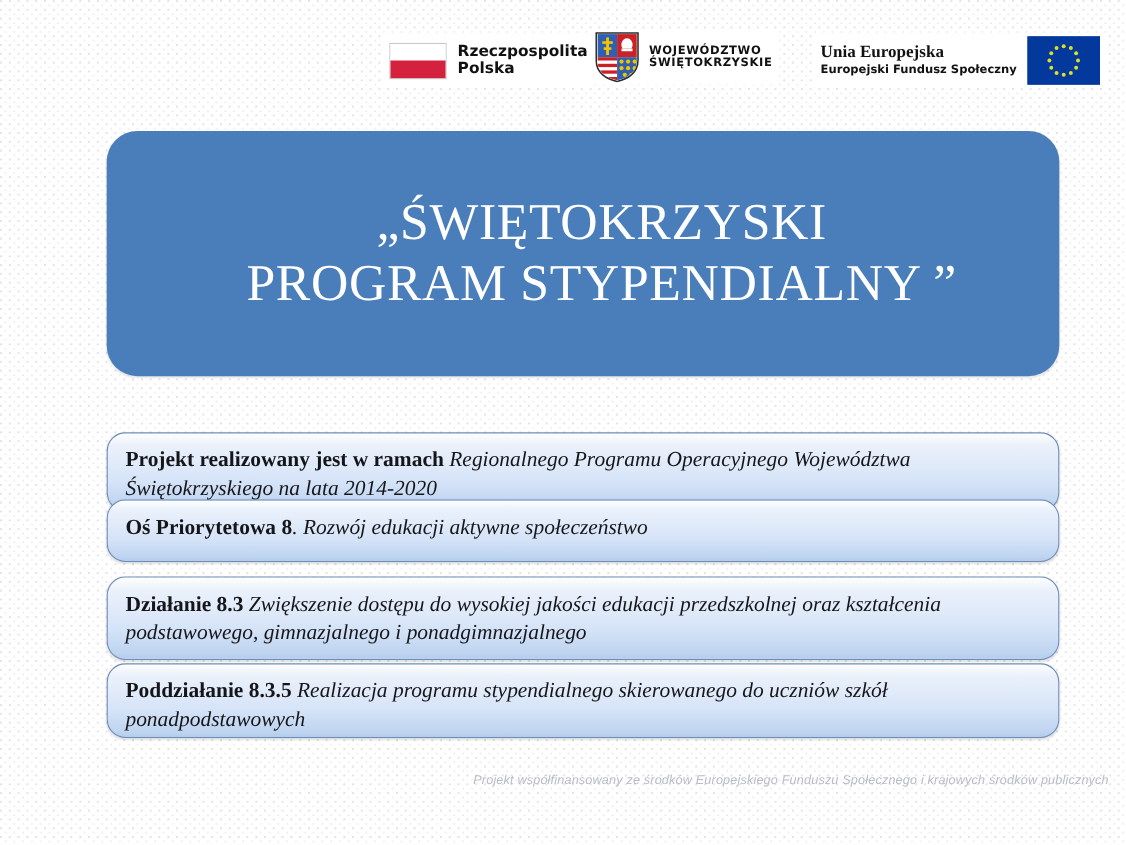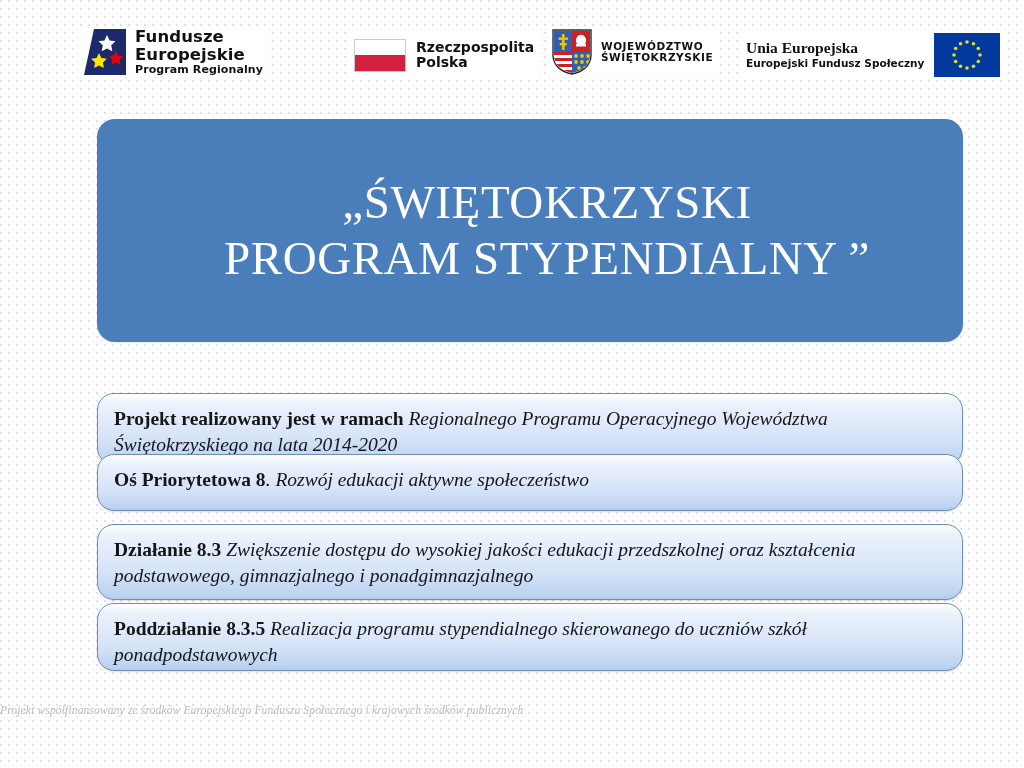--- a/index.html
+++ b/index.html
@@ -35,21 +35,21 @@
     position: absolute;
     background: #ffffff;
     display: flex;
     align-items: center;
     height: 50px;
     padding: 3px 6px;
   }
 
   #logo-fe   { left: 78px;  top: 5px;  }
   #logo-rp   { left: 348px; top: 8px;  }
-  #logo-wsw  { left: 546px; top: 5px; justify-content: center;  }
+  #logo-wsw  { left: 535px; top: 5px; justify-content: center;  }
   #logo-ue   { left: 740px; top: 8px;  }
 
   .logo-text {
     font-family: "DejaVu Sans", "Liberation Sans", sans-serif;
     color: #111111;
     line-height: 1.08;
     white-space: nowrap;
   }
 
   
@@ -92,21 +92,21 @@
   .ue-flag svg { display:block; }
 
   
   .title-panel {
     position: absolute;
     left: 97px;
     top: 119px;
     width: 866px;
     height: 223px;
     background: #4a7ebb;
-    border-radius: 18px;
+    border-radius: 28px;
     display: flex;
     align-items: center;
     justify-content: center;
     box-shadow: 0 1px 2px rgba(0,0,0,0.10);
     padding-left: 34px;
   }
   .title-text {
     color: #ffffff;
     font-family: "Liberation Serif", "DejaVu Serif", serif;
     font-size: 47px;
@@ -144,48 +144,33 @@
   #box-2 { top: 454px; height: 57px; }
   #box-3 { top: 524px; height: 76px; }
   #box-4 { top: 603px; height: 68px; }
 
   
   .footer {
     position: absolute;
     left: 0;
     top: 704px;
     width: 1008px;
-    text-align: left;
-    font-family: Liberation Serif, serif;
+    text-align: right;
+    font-family: Liberation Sans, sans-serif;
     font-style: italic;
     font-size: 11.5px;
     color: #b9bcc6;
     letter-spacing: .15px;
   }
 </style>
 </head>
 <body>
 
 <div class="logo-strip">
 
-  <div class="logo-box" id="logo-fe">
-    <div class="fe-mark">
-      <svg width="42" height="46" viewBox="0 0 42 46" aria-hidden="true">
-        <path d="M10 0 H42 V46 H0 Z" fill="#1c2a6b"></path>
-        <path d="M23 6 l2.6 5.4 5.9 .8 -4.3 4.1 1.1 5.9 -5.3-2.8 -5.3 2.8 1.1-5.9 -4.3-4.1 5.9-.8 Z" fill="#ffffff"></path>
-        <path d="M15 24 l2.4 5 5.5 .8 -4 3.8 1 5.5 -4.9-2.6 -4.9 2.6 1-5.5 -4-3.8 5.5-.8 Z" fill="#ffe600"></path>
-        <path d="M32 22 l2.2 4.6 5 .7 -3.6 3.5 .9 5 -4.5-2.4 -4.5 2.4 .9-5 -3.6-3.5 5-.7 Z" fill="#e3000f"></path>
-      </svg>
-    </div>
-    <div class="logo-text">
-      <div class="fe-l1">Fundusze</div>
-      <div class="fe-l2">Europejskie</div>
-      <div class="fe-l3">Program Regionalny</div>
-    </div>
-  </div>
 
   <div class="logo-box" id="logo-rp">
     <div class="rp-flag">
       <div class="w"></div>
       <div class="r"></div>
     </div>
     <div class="logo-text">
       <div class="rp-l1">Rzeczpospolita</div>
       <div class="rp-l2">Polska</div>
     </div>

